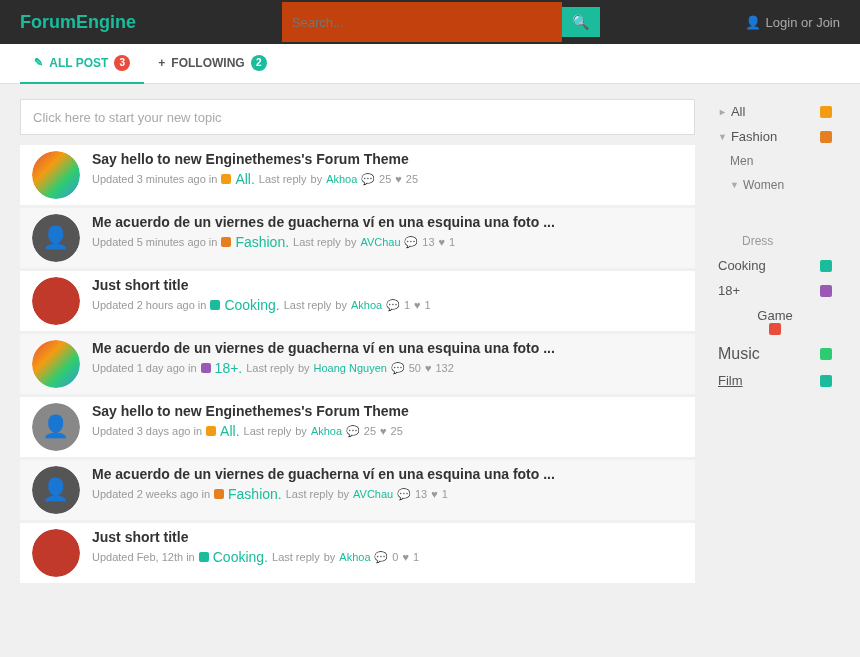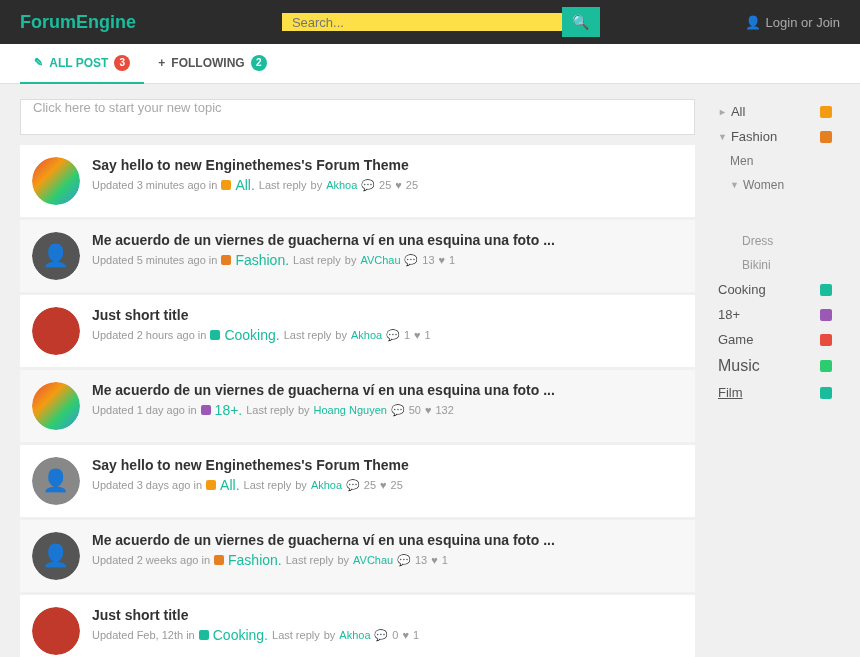--- a/index.html
+++ b/index.html
@@ -3,40 +3,40 @@
   <meta charset="utf-8">
   <style>
     * { box-sizing: border-box; margin: 0; padding: 0; }
     body { font-family: Arial, sans-serif; background: #f0f0f0; font-size: 13px; color: #333; width: 860px; }
 
     
     .header { background: #2c2c2c; height: 44px; display: flex; align-items: center; padding: 0 20px; justify-content: space-between; }
     .logo { color: #fff; font-size: 18px; font-weight: normal; }
     .logo span { color: #1abc9c; font-weight: bold; }
     .search-bar { display: flex; align-items: center; }
-    .search-bar input { width: 280px; height: 18px; border: none; padding: 0 10px; font-size: 13px; outline: none; background: #fde047; }
+    .search-bar input { width: 280px; height: 40px; border: none; padding: 0 10px; font-size: 13px; outline: none; background: #c2410c; }
     .search-btn { background: #1abc9c; border: none; width: 38px; height: 30px; cursor: pointer; display: flex; align-items: center; justify-content: center; }
     .login-area { color: #aaa; font-size: 13px; cursor: pointer; }
 
     
     .tabs-bar { background: #fff; border-bottom: 1px solid #e0e0e0; display: flex; align-items: center; padding: 0 20px; height: 40px; }
     .tab { display: flex; align-items: center; padding: 0 14px; height: 40px; font-size: 12px; font-weight: bold; text-transform: uppercase; cursor: pointer; color: #555; border-bottom: 2px solid transparent; gap: 6px; }
     .tab.active { color: #1abc9c; border-bottom: 2px solid #1abc9c; }
     .tab-badge { background: #e74c3c; color: #fff; border-radius: 50%; width: 16px; height: 16px; font-size: 10px; display: flex; align-items: center; justify-content: center; }
     .tab-badge-teal { background: #1abc9c; color: #fff; border-radius: 50%; width: 16px; height: 16px; font-size: 10px; display: flex; align-items: center; justify-content: center; }
 
     
     .main-layout { display: flex; padding: 15px 20px; gap: 15px; }
 
     
     .content { flex: 1; }
-    .new-topic-box { width: 100%; height: 36px; border: 1px solid #ddd; padding: 0 12px; font-size: 13px; color: #aaa; background: #fff; margin-bottom: 10px; cursor: text; display: flex; align-items: flex-start; }
-
-    
-    .post-item { background: #fff; display: flex; align-items: flex-start; padding: 12px 12px; margin-bottom: 2px; border-bottom: 1px solid #f0f0f0; gap: 12px; }
+    .new-topic-box { width: 100%; height: 36px; border: 1px solid #ddd; padding: 0 12px; font-size: 13px; color: #aaa; background: #fff; margin-bottom: 10px; cursor: text; display: flex; align-items: center; }
+
+    
+    .post-item { background: #fff; display: flex; align-items: flex-start; padding: 6px 12px; margin-bottom: 2px; border-bottom: 1px solid #f0f0f0; gap: 12px; }
     .post-item.alt { background: #f7f7f7; }
     .avatar { width: 48px; height: 48px; border-radius: 50%; overflow: hidden; flex-shrink: 0; }
     .post-content { flex: 1; }
     .post-title { font-size: 14px; color: #333; font-weight: bold; margin-bottom: 4px; cursor: pointer; }
     .post-meta { font-size: 11px; color: #999; display: flex; align-items: center; gap: 4px; flex-wrap: wrap; }
     .cat-badge { display: inline-block; width: 10px; height: 10px; border-radius: 2px; }
     .cat-label { color: #1abc9c; cursor: pointer; font-size: 14px; }
     .last-reply { color: #1abc9c; cursor: pointer; }
 
     
@@ -251,38 +251,33 @@
           <div style="display: flex; align-items: center; gap: 4px;">
             <span style="font-size: 9px; color: rgb(170, 170, 170);">▼</span>
             <span>Women</span>
           </div>
         </div>
         <div style="display: flex; align-items: center; justify-content: space-between; padding: 5px 32px; font-size: 12px; cursor: pointer; color: rgb(153, 153, 153); margin-top: 32px;">
           <div style="display: flex; align-items: center; gap: 4px;">
             <span>Dress</span>
           </div>
         </div>
-        <div style="display: flex; align-items: center; justify-content: space-between; padding: 5px 32px; font-size: 12px; cursor: pointer; color: rgb(153, 153, 153);">
-          <div style="display: flex; align-items: center; gap: 4px;">
-            <span>Bikini</span>
-          </div>
-        </div>
         <div style="display: flex; align-items: center; justify-content: space-between; padding: 5px 8px; font-size: 13px; cursor: pointer; color: rgb(85, 85, 85);">
           <div style="display: flex; align-items: center; gap: 4px;">
             <span>Cooking</span>
           </div>
           <div style="width: 12px; height: 12px; border-radius: 2px; background: rgb(26, 188, 156); flex-shrink: 0;"></div>
         </div>
         <div style="display: flex; align-items: center; justify-content: space-between; padding: 5px 8px; font-size: 13px; cursor: pointer; color: rgb(85, 85, 85);">
           <div style="display: flex; align-items: center; gap: 4px;">
             <span>18+</span>
           </div>
           <div style="width: 12px; height: 12px; border-radius: 2px; background: rgb(155, 89, 182); flex-shrink: 0;"></div>
         </div>
-        <div style="display: flex; align-items: center; justify-content: space-between; padding: 5px 8px; font-size: 13px; cursor: pointer; color: rgb(85, 85, 85);">
+        <div style="display: flex; align-items: center; justify-content: space-between; padding: 5px 8px; font-size: 13px; cursor: pointer; color: rgb(85, 85, 85); flex-direction: column;">
           <div style="display: flex; align-items: center; gap: 4px;">
             <span>Game</span>
           </div>
           <div style="width: 12px; height: 12px; border-radius: 2px; background: rgb(231, 76, 60); flex-shrink: 0;"></div>
         </div>
         <div style="display: flex; align-items: center; justify-content: space-between; padding: 5px 8px; font-size: 16px; cursor: pointer; color: rgb(85, 85, 85);">
           <div style="display: flex; align-items: center; gap: 4px;">
             <span>Music</span>
           </div>
           <div style="width: 12px; height: 12px; border-radius: 2px; background: rgb(46, 204, 113); flex-shrink: 0;"></div>

